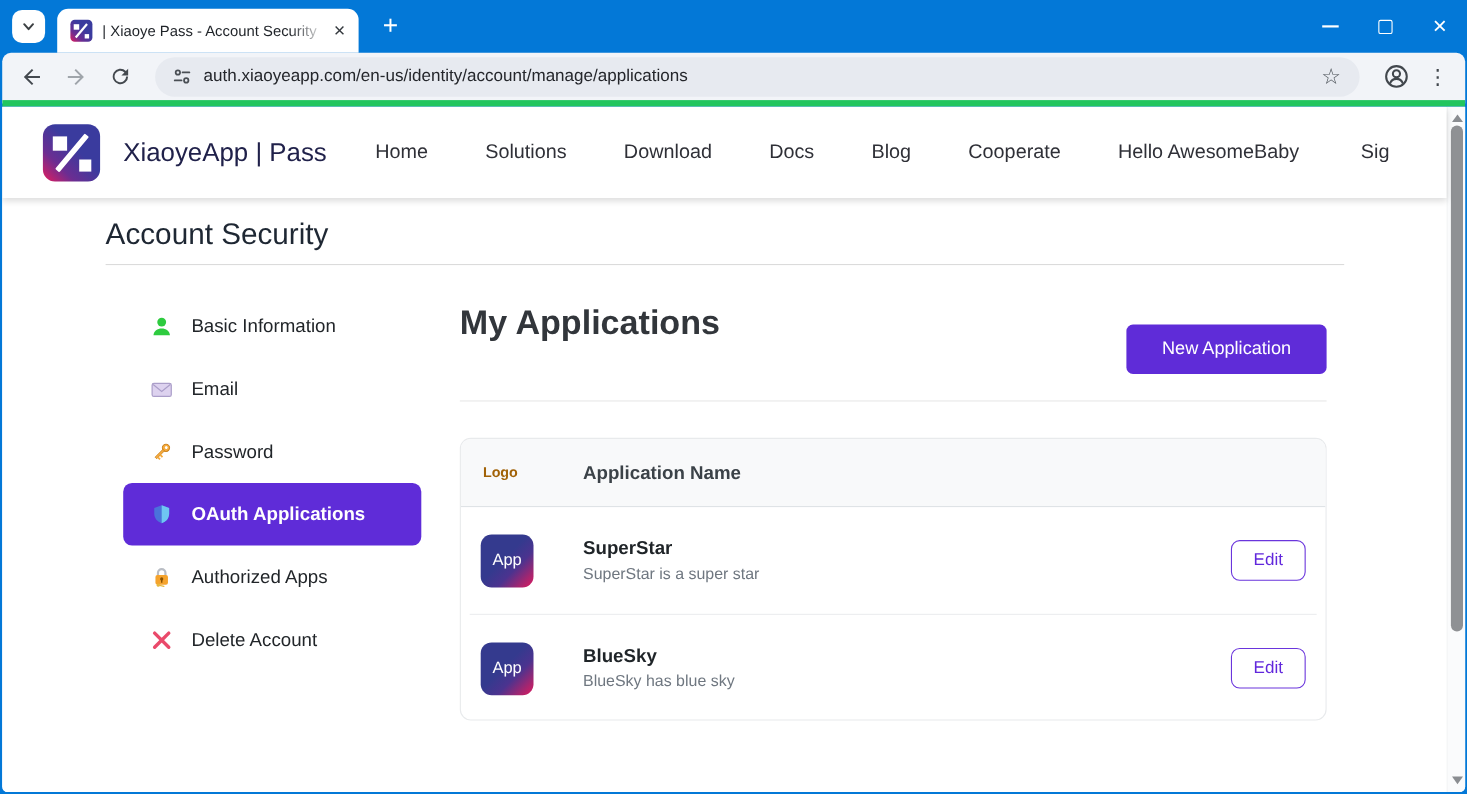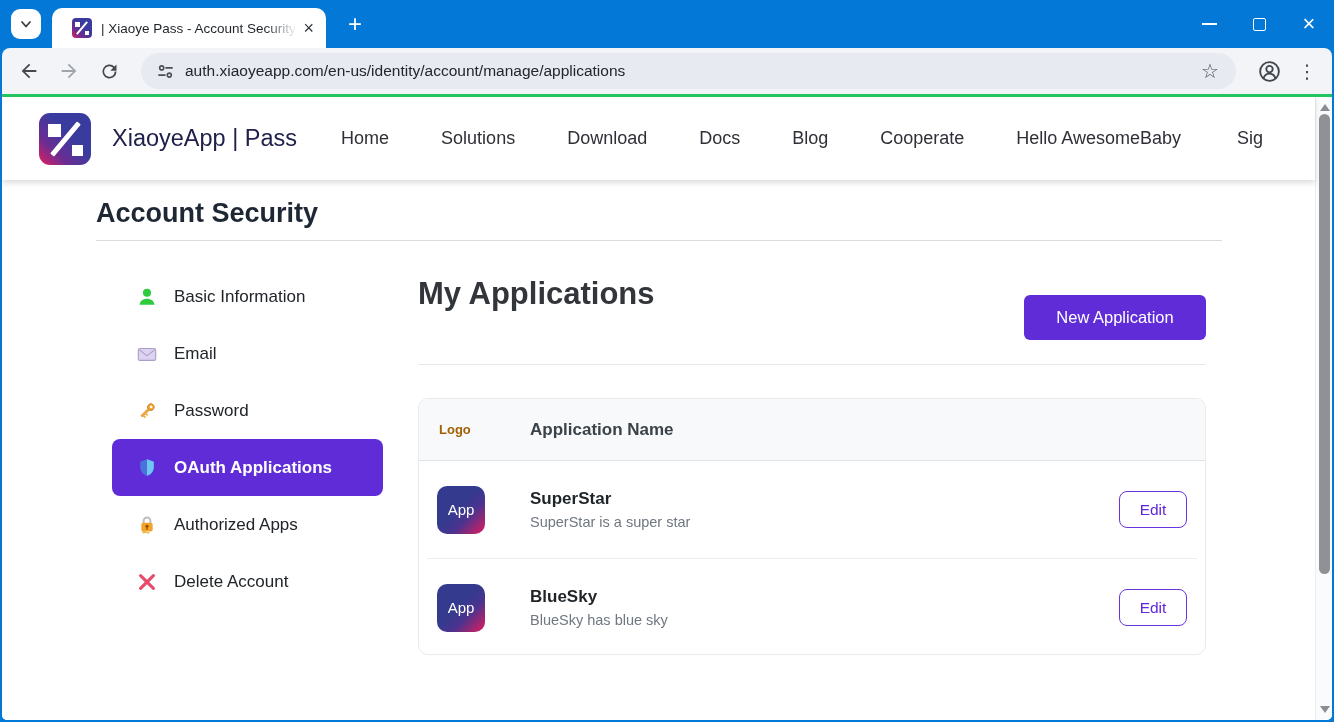--- a/index.html
+++ b/index.html
@@ -3,38 +3,38 @@
 <meta charset="utf-8">
 <style>
   * { margin:0; padding:0; box-sizing:border-box; }
   html,body { background:#222; }
   body { font-family:"Liberation Sans", sans-serif; }
   .window { position:relative; width:1334px; height:722px; background:#0378d7; overflow:hidden; margin:0 auto; }
 
   
   .tabstrip { position:absolute; top:0; left:0; right:0; height:48px; }
   .tab-dropdown-btn { position:absolute; left:11px; top:9px; width:30px; height:30px; background:#fff; border-radius:9px; display:flex; align-items:center; justify-content:center; cursor:pointer; }
-  .tab { position:absolute; left:52px; top:8px; width:274px; height:40px; background:#fff; border-radius:10px 10px 0 0; display:flex; align-items:center; padding:0 10px 0 20px; }
+  .tab { position:absolute; left:52px; top:8px; width:274px; height:40px; background:#fff; border-radius:10px 10px 0 0; display:flex; align-items:center; padding:0 10px 0 12px; }
   .favicon { width:20px; height:20px; border-radius:4px; position:relative; flex:0 0 auto;
              background:linear-gradient(225deg,#3a3b9e 40%,#6b2d92 72%,#e41d5e 100%); }
   .favicon .sq1 { position:absolute; left:3px; top:4px; width:5px; height:5px; background:#fff; }
   .favicon .sq2 { position:absolute; right:3px; bottom:3px; width:4px; height:4px; background:#fff; }
   .favicon .slash { position:absolute; left:9px; top:2px; width:2px; height:16px; background:#fff; transform:rotate(40deg); }
   .tab-title { flex:1; margin-left:9px; font-size:13.5px; color:#1f2328; white-space:nowrap; overflow:hidden;
                -webkit-mask-image:linear-gradient(90deg,#000 82%,transparent 98%); mask-image:linear-gradient(90deg,#000 82%,transparent 98%); }
   .tab-close { font-size:18px; line-height:18px; color:#33383d; cursor:pointer; padding:0 2px; }
   .new-tab-btn { position:absolute; left:340px; top:9px; width:30px; height:30px; color:#fff; font-size:24px; font-weight:300; display:flex; align-items:center; justify-content:center; cursor:pointer; }
   .win-controls { position:absolute; right:0; top:0; height:48px; display:flex; }
   .win-btn { width:50px; height:48px; display:flex; align-items:center; justify-content:center; cursor:pointer; }
   .win-min-glyph { width:15px; height:2px; background:#fff; }
   .win-max-glyph { width:13px; height:13px; border:1.6px solid #fff; border-radius:2px; }
   .win-close-glyph { color:#fff; font-size:22px; font-weight:300; line-height:20px; }
 
   
-  .toolbar { position:absolute; top:48px; left:2px; right:2px; height:49px; background:#f2f4f8; border-radius:8px 8px 0 0; display:flex; align-items:center; border-bottom:3px solid #22c55e; }
+  .toolbar { position:absolute; top:48px; left:2px; right:2px; height:49px; background:#f2f4f8; border-radius:8px 8px 0 0; display:flex; align-items:center; border-bottom:6px solid #22c55e; }
   .nav-btn { width:40px; height:40px; display:flex; align-items:center; justify-content:center; cursor:pointer; flex:0 0 auto; }
   .nav-btn:nth-child(1){ margin-left:7px; }
   .omnibox { flex:1; height:36px; margin:0 14px 0 12px; background:#e7eaf0; border-radius:18px; display:flex; align-items:center; padding:0 10px 0 8px; cursor:text; }
   .omni-icon { width:32px; height:32px; display:flex; align-items:center; justify-content:center; flex:0 0 auto; cursor:pointer; }
   .url-text { flex:1; font-size:15.5px; color:#24262b; white-space:nowrap; overflow:hidden; margin-left:4px; }
   .star-btn { font-size:20px; color:#4b5157; width:32px; height:32px; display:flex; align-items:center; justify-content:center; cursor:pointer; flex:0 0 auto; }
   .profile-btn { width:38px; height:38px; display:flex; align-items:center; justify-content:center; cursor:pointer; flex:0 0 auto; }
   .menu-btn { width:38px; height:38px; margin-right:6px; display:flex; align-items:center; justify-content:center; font-size:19px; color:#42474d; cursor:pointer; flex:0 0 auto; letter-spacing:0; }
 
   
@@ -54,21 +54,21 @@
   .site-logo .sq2 { position:absolute; right:8px; bottom:9px; width:11px; height:11px; background:#fff; }
   .site-logo .slash { position:absolute; left:24px; top:5px; width:5px; height:42px; background:#fff; transform:rotate(40deg); border-radius:1px; }
   .brand { font-size:23.5px; color:#20214a; font-weight:500; margin-left:21px; white-space:nowrap; flex:0 0 auto; }
   .site-nav { display:flex; align-items:center; gap:52px; margin-left:44px; flex:0 0 auto;text-align:center; }
   .site-nav a, .greeting, .signout { font-size:18px; color:#2f3037; text-decoration:none; white-space:nowrap; cursor:pointer; }
   .greeting { margin-left:52px; flex:0 0 auto; }
   .signout { margin-left:56px; flex:0 0 auto; }
 
   
   .content { position:absolute; top:83px; left:0; right:17px; bottom:0; background:#fff; overflow:hidden; }
-  .page-title { margin:18px 0 0 94px; font-size:27px; font-weight:700; color:#1e2733; }
+  .page-title { margin:18px 0 0 94px; font-size:27px; font-weight:400; color:#1e2733; }
   .title-rule { position:absolute; top:60px; left:94px; width:1126px; border:none; border-top:1px solid #dbdbdb; }
 
   
   .sidebar { position:absolute; left:94px; top:88px; width:287px; }
   .side-item { height:57px; margin-left:16px; width:271px; border-radius:8px; display:flex; align-items:center; padding-left:23px; cursor:pointer;text-align:right; }
   .side-item .icon { width:24px; height:24px; flex:0 0 auto; display:flex; align-items:center; justify-content:center; }
   .side-item .lbl { margin-left:15px; font-size:17px; font-weight:500; color:#212529; }
   .side-item.active { background:#5f2cd8; }
   .side-item.active .lbl { color:#fff; font-weight:700; }
 

